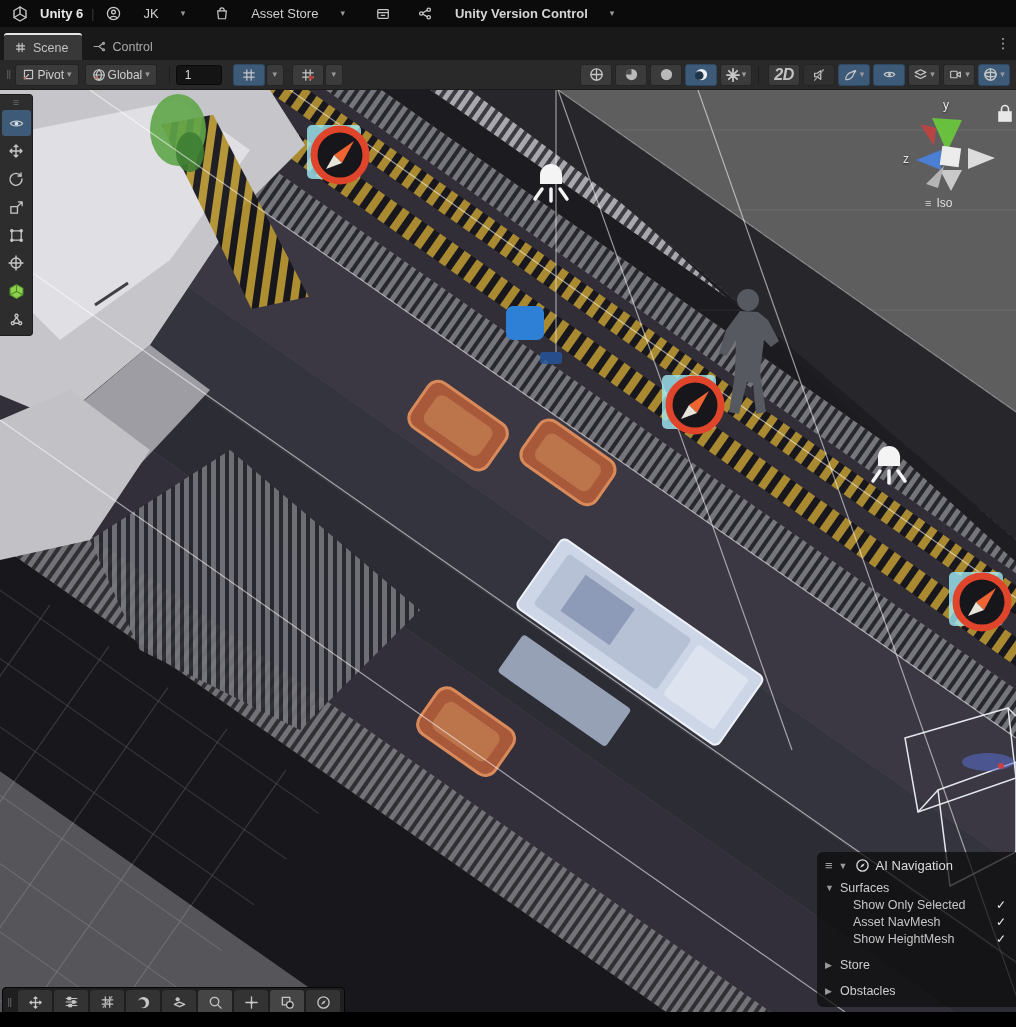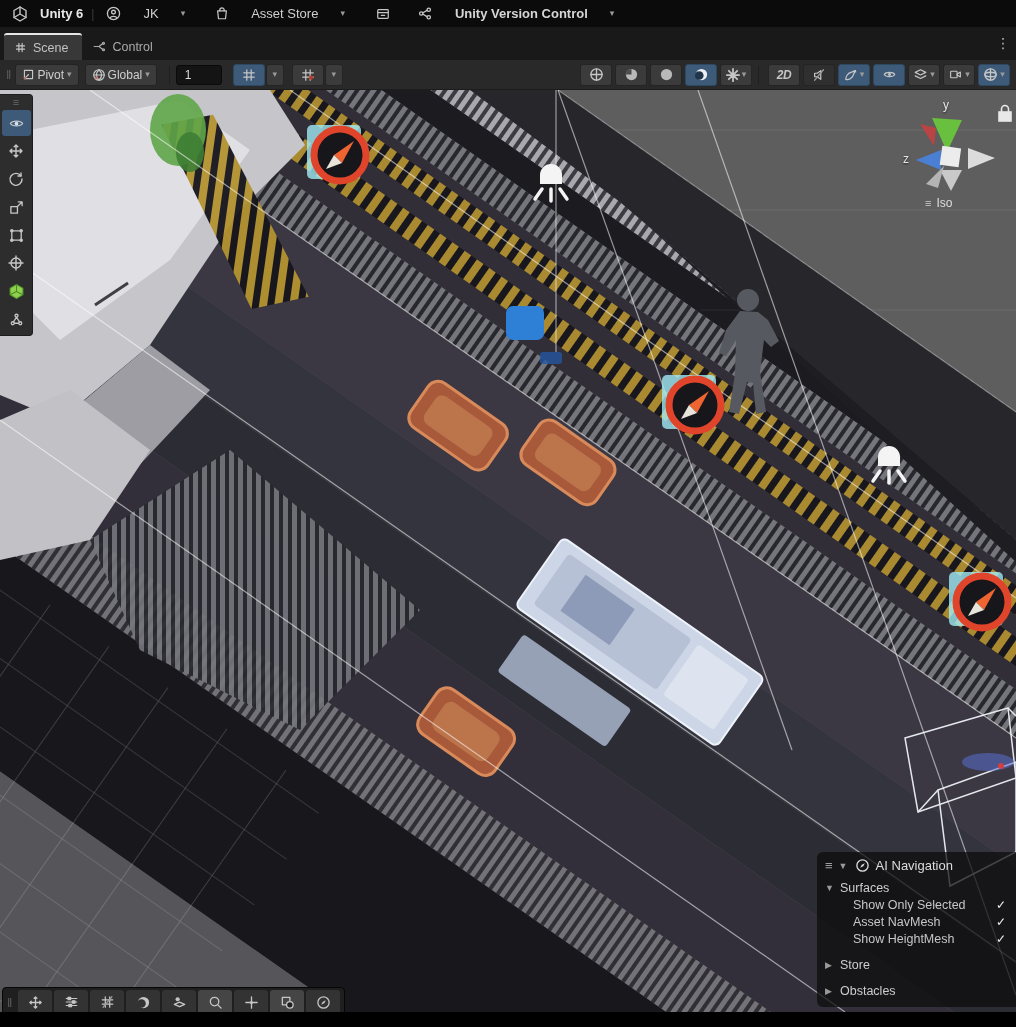--- a/index.html
+++ b/index.html
@@ -26,21 +26,21 @@
   .vhandle{color:#5b5b5b;font-size:13px;margin:0 4px 0 0;}
   .btn{background:#3b3b3b;border:1px solid #232323;border-radius:3px;height:22px;display:flex;
     align-items:center;gap:2px;padding:0 6px;margin-right:6px;}
   .btn .caret{margin-left:1px;}
   .tbtn{background:#3b3b3b;border:1px solid #242424;border-radius:3px;height:22px;min-width:32px;
     display:flex;align-items:center;justify-content:center;gap:2px;padding:0 4px;margin-left:3px;}
   .tbtn.blue{background:#3d5a78;border-color:#2e4862;}
   .numfield{width:46px;height:20px;background:#141414;border:1px solid #0a0a0a;border-radius:3px;
     color:#d8d8d8;font-size:12px;padding:0 8px;margin-right:8px;font-family:"Liberation Sans",sans-serif;}
   .tool-sep{width:1px;height:18px;background:#1e1e1e;margin:0 6px;}
-  .lbl2d{font-style:italic;font-weight:bold;color:#c4c4c4;font-size:12px;letter-spacing:-.5px;}
+  .lbl2d{font-style:italic;font-weight:bold;color:#c4c4c4;font-size:16px;letter-spacing:-.5px;}
   svg.ic{stroke:#c6c6c6;fill:none;stroke-width:1.4;stroke-linecap:round;stroke-linejoin:round;display:block;}
   
   #viewport{position:absolute;left:0;top:90px;width:1016px;height:922px;background:#5e5e5e;overflow:hidden;}
   
   #palette{position:absolute;left:0;top:4px;width:33px;background:#2d2d2d;border:1px solid #1d1d1d;
     border-left:none;border-radius:0 4px 4px 0;display:flex;flex-direction:column;align-items:center;padding:2px 0;}
   #palette .phandle{color:#6a6a6a;font-size:11px;height:12px;line-height:10px;}
   .ptool{width:29px;height:26px;display:flex;align-items:center;justify-content:center;border-radius:3px;margin:1px 0;}
   .ptool.active{background:#3d5a78;}
   

